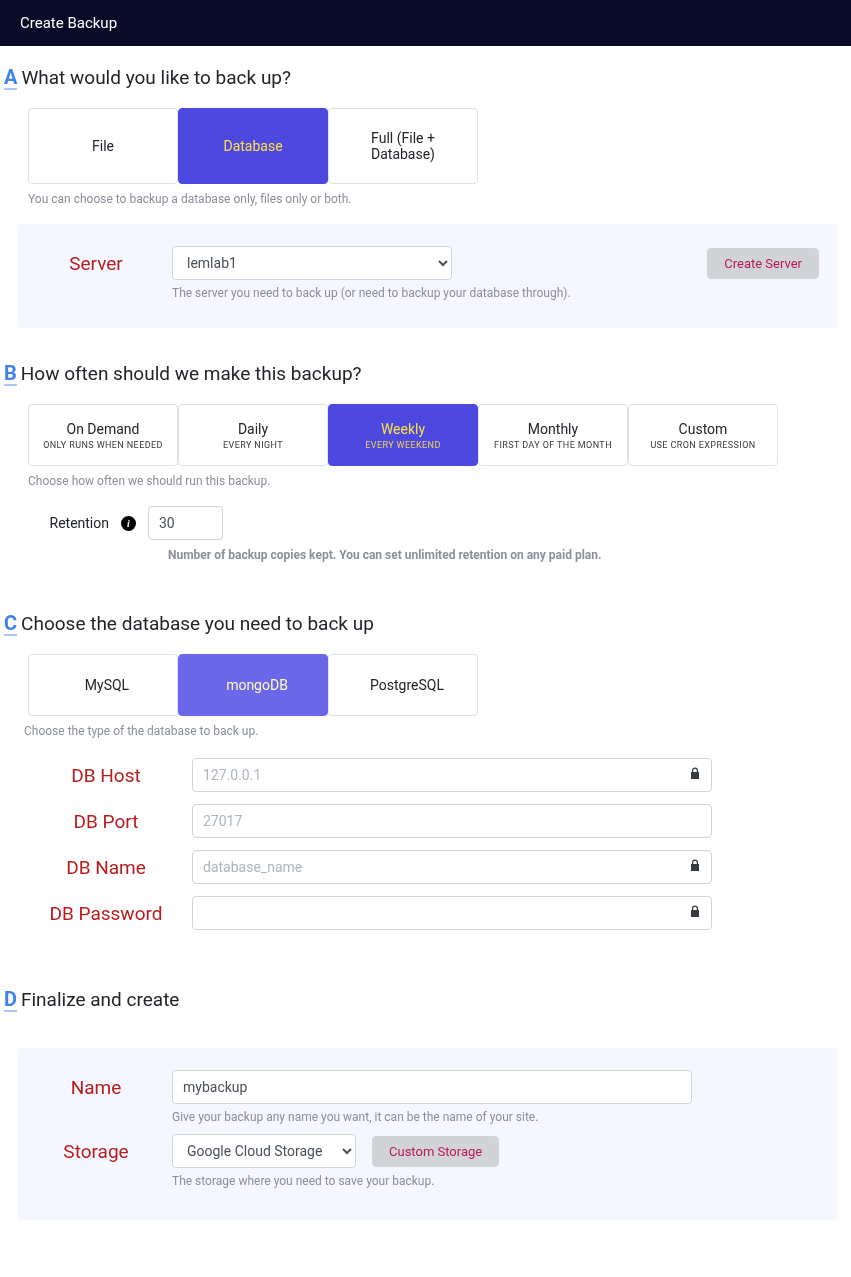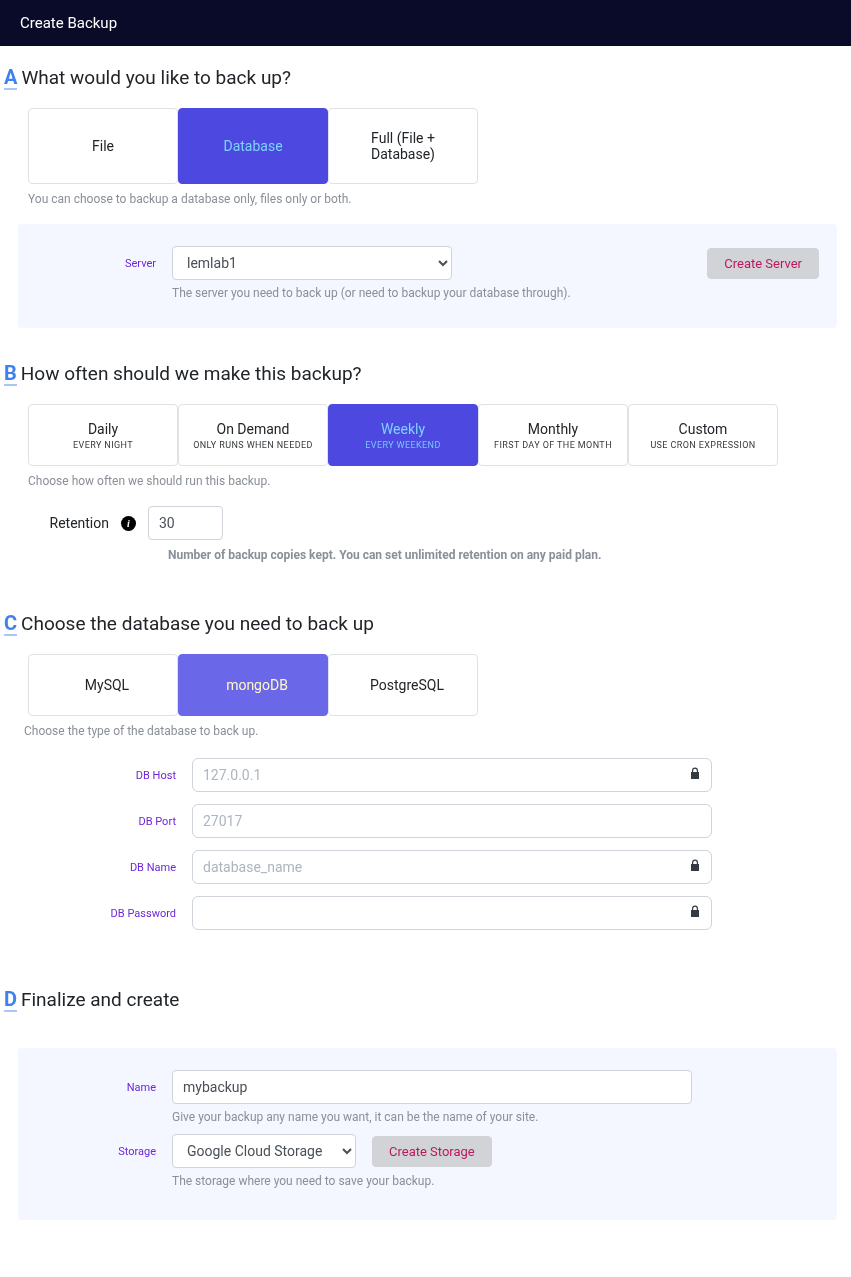--- a/index.html
+++ b/index.html
@@ -51,21 +51,21 @@
     background: #fff;
     display: flex;
     align-items: center;
     justify-content: center;
     text-align: center;
     cursor: pointer;
     padding: 10px;
   }
   .option-card.selected {
     background: #4c48e0;
-    color: #7dd3fc;
+    color: #fde047;
     border-color: #4c48e0;
   }
   .option-card.selected-soft {
     background: #6a68e9;
     color: #fef9c3;
     border-color: #6a68e9;
   }
   .type-card { width: 150px; height: 76px; font-size: 14px; }
   .freq-card { width: 150px; height: 62px; flex-direction: column; }
   .freq-title { font-size: 14px; margin-bottom: 3px; }
@@ -88,23 +88,23 @@
   }
   .form-row {
     display: flex;
     align-items: center;
     gap: 16px;
     margin-bottom: 6px;
   }
   .form-row + .helper-inline { margin-left: 152px; }
   .form-label {
     width: 120px;
-    text-align: right;
-    font-size: 11px;
-    color: #6d28d9;
+    text-align: center;
+    font-size: 19px;
+    color: #b91c1c;
     flex-shrink: 0;
   }
   select.input, input.input {
     height: 34px;
     border: 1px solid #ced4da;
     border-radius: 4px;
     background: #fff;
     padding: 0 10px;
     font-size: 14px;
     color: #495057;
@@ -130,21 +130,21 @@
     margin-top: 4px;
     margin-bottom: 10px;
   }
   .db-form .form-row { margin-bottom: 12px; }
   .db-form .form-label { width: 140px; }
   .input-icon-wrap {
     position: relative;
     flex: 1;
     max-width: 520px;
   }
-  .input-icon-wrap .input { width: 100%; padding-right: 16px; border-radius: 6px; }
+  .input-icon-wrap .input { width: 100%; padding-right: 16px; }
   .lock-icon {
     position: absolute;
     right: 11px;
     top: 50%;
     transform: translateY(-50%);
     color: #343a40;
     font-size: 13px;
     pointer-events: none;
   }
   .retention-row {
@@ -222,26 +222,26 @@
     </div>
   </div>
 
   <div class="section" style="padding-top:28px;">
     <div class="section-title">
       <span class="step-letter">B</span>
       <span>How often should we make this backup?</span>
     </div>
     <div class="option-row">
       <div class="option-card freq-card">
+        <div class="freq-title">On Demand</div>
+        <div class="freq-sub">ONLY RUNS WHEN NEEDED</div>
+      </div>
+      <div class="option-card freq-card">
         <div class="freq-title">Daily</div>
         <div class="freq-sub">EVERY NIGHT</div>
-      </div>
-      <div class="option-card freq-card">
-        <div class="freq-title">On Demand</div>
-        <div class="freq-sub">ONLY RUNS WHEN NEEDED</div>
       </div>
       <div class="option-card freq-card selected">
         <div class="freq-title">Weekly</div>
         <div class="freq-sub">EVERY WEEKEND</div>
       </div>
       <div class="option-card freq-card">
         <div class="freq-title">Monthly</div>
         <div class="freq-sub">FIRST DAY OF THE MONTH</div>
       </div>
       <div class="option-card freq-card">
@@ -333,21 +333,21 @@
         <div class="form-label">Name</div>
         <input class="input input-name" value="mybackup" style="">
       </div>
       <div class="helper-inline">Give your backup any name you want, it can be the name of your site.</div>
 
       <div class="form-row storage-row">
         <div class="form-label">Storage</div>
         <select class="input input-mid">
           <option>Google Cloud Storage</option>
         </select>
-        <button class="btn-secondary">Create Storage</button>
+        <button class="btn-secondary">Custom Storage</button>
       </div>
       <div class="helper-inline">The storage where you need to save your backup.</div>
     </div>
   </div>
 
   <div class="save-row">
     
   </div>
 
 </div>

